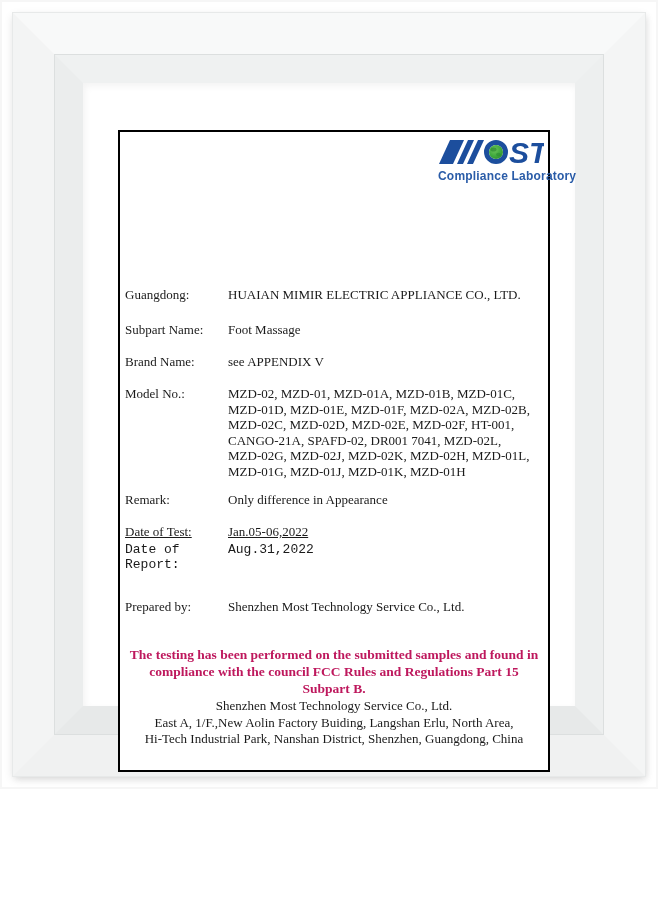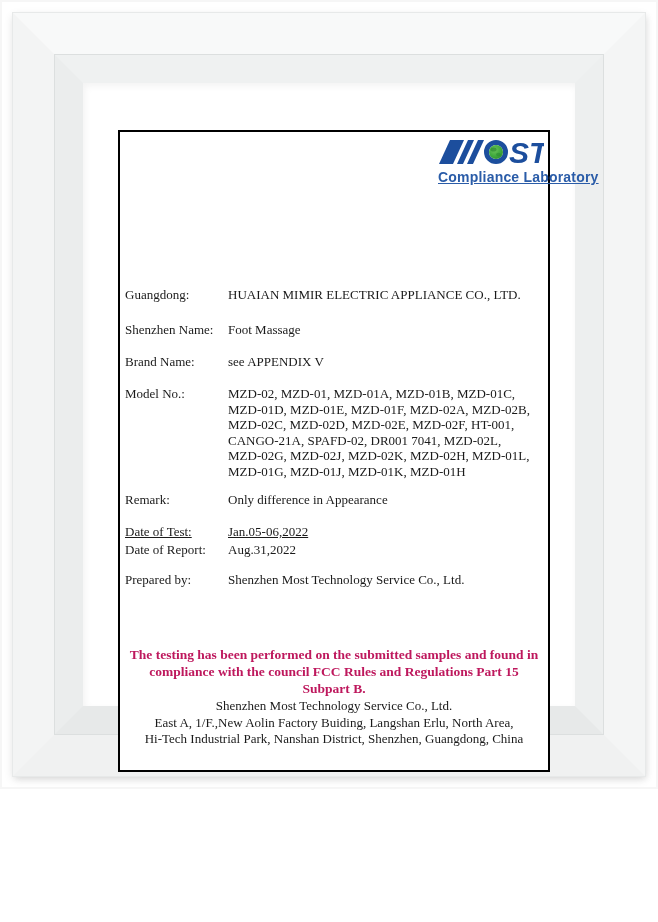--- a/index.html
+++ b/index.html
@@ -28,35 +28,35 @@
     box-shadow: inset 2px 3px 7px rgba(0,0,0,.05);
   }
   .doc {
     position:absolute; left:118px; top:130px; width:432px; height:642px;
     box-sizing:border-box; border:2px solid #000; background:#fff;
   }
   
   .logo { position:absolute; top:5px; right:4px; width:106px; text-align:center; }
   .logo-caption {
     font-family:"Liberation Sans", sans-serif; font-weight:bold;
-    font-size:14px; letter-spacing:.2px; color:#2a5ca8;
-    white-space:nowrap; margin-top:-1px;text-decoration:underline;
+    font-size:12px; letter-spacing:.2px; color:#2a5ca8;
+    white-space:nowrap; margin-top:-1px;
   }
   .title {
     position:absolute; top:70px; left:0; width:100%; text-align:center;
     font-size:25px; font-weight:bold; letter-spacing:.5px; color:#111;
   }
   .fields { position:absolute; top:155px; left:5px; right:8px; font-size:13px; line-height:15px; }
   .frow { display:flex; align-items:flex-start; }
   .flabel { flex:0 0 103px; }
   .fvalue { flex:1; white-space:pre-line; }
   .model .fvalue { line-height:15.5px; }
   .mb20 { margin-bottom:20px; } .mb17 { margin-bottom:17px; }
   .mb13 { margin-bottom:13px; } .mb4 { margin-bottom:4px; }
-  .mb3 { margin-bottom:3px;text-decoration:underline; }  .mb33 { margin-bottom:15px; }
+  .mb3 { margin-bottom:3px;text-decoration:underline; }  .mb33 { margin-bottom:27px;font-family:Liberation Mono, monospace; }
   .statement {
     position:absolute; top:514px; left:4px; right:4px; text-align:center;
     font-weight:bold; font-size:13.5px; line-height:17px; color:#be185d;
     white-space:pre-line;
   }
   .footer {
     position:absolute; top:566px; left:0; right:0; text-align:center;
     font-size:13px; line-height:16.5px; white-space:pre-line;
   }
 </style>
@@ -95,21 +95,21 @@
       <div class="logo-caption">Compliance Laboratory</div>
     </div>
 
 
     <div class="fields">
       <div class="frow mb20">
         <span class="flabel">Guangdong:</span>
         <span class="fvalue">HUAIAN MIMIR ELECTRIC APPLIANCE CO., LTD.</span>
       </div>
       <div class="frow mb17">
-        <span class="flabel">Shenzhen Name:</span>
+        <span class="flabel">Subpart Name:</span>
         <span class="fvalue">Foot Massage</span>
       </div>
       <div class="frow mb17">
         <span class="flabel">Brand Name:</span>
         <span class="fvalue">see APPENDIX V</span>
       </div>
       <div class="frow model mb13">
         <span class="flabel">Model No.:</span>
         <span class="fvalue">MZD-02, MZD-01, MZD-01A, MZD-01B, MZD-01C,
 MZD-01D, MZD-01E, MZD-01F, MZD-02A, MZD-02B,

